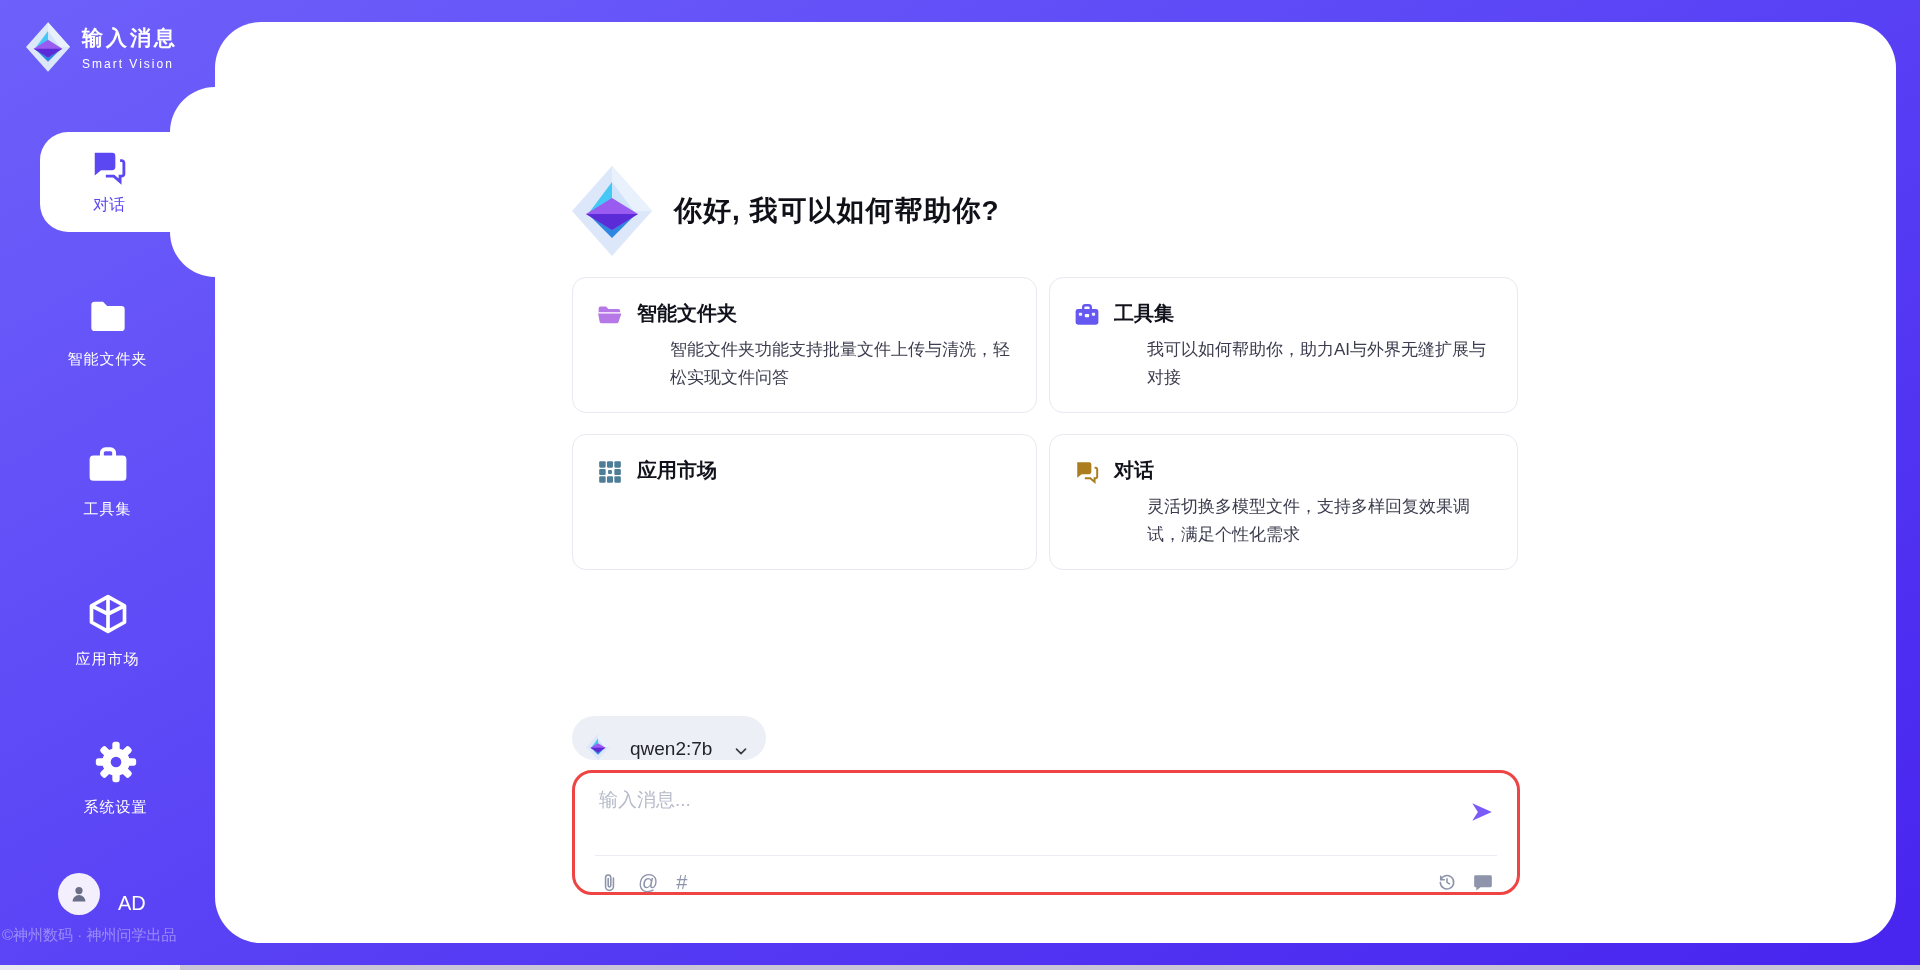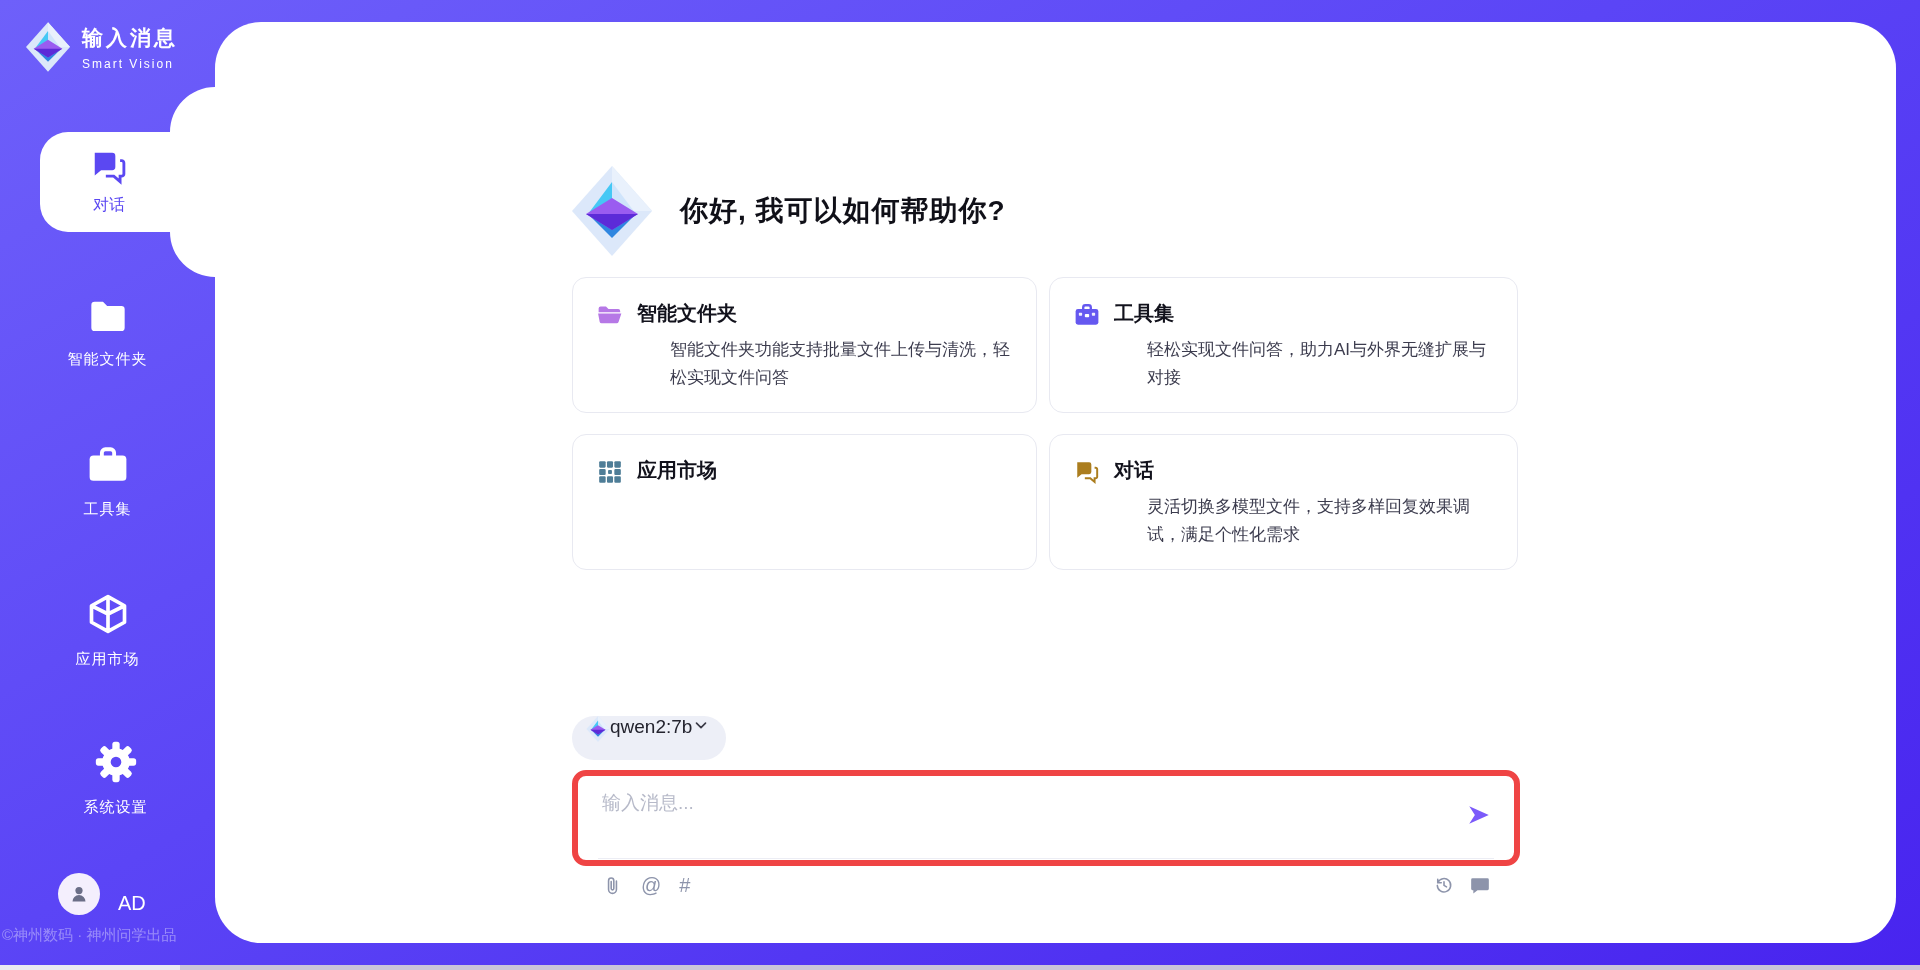--- a/index.html
+++ b/index.html
@@ -46,49 +46,49 @@
     display:flex; align-items:center; justify-content:center;
   }
   .user-name { color:#ffffff; font-size:20px; }
   .copyright {
     position:absolute; left:2px; top:926px; width:200px;
     color:rgba(255,255,255,0.38); font-size:15px; white-space:nowrap;
   }
 
   
   .content { position:absolute; left:357px; top:0; width:948px; }
-  .hero { position:absolute; top:144px; left:0; display:flex; align-items:center; gap:28px; }
+  .hero { position:absolute; top:144px; left:0; display:flex; align-items:center; gap:22px; }
   .hero-title { font-size:28px; font-weight:700; color:#101018; letter-spacing:1px; }
 
   
   .cards {
     position:absolute; top:255px; left:0;
     display:grid; grid-template-columns:465px 469px; grid-auto-rows:minmax(127px,auto);
     column-gap:12px; row-gap:21px;
   }
   .card {
     background:#ffffff; border:1px solid #e8e9f1; border-radius:14px;
     padding:22px 24px 20px 24px; display:flex; gap:14px; cursor:pointer;
   }
   .card-icon { flex:0 0 26px; margin-top:2px; }
   .card-title { font-size:20px; font-weight:700; color:#12121c; }
   .card-desc { margin-top:9px; font-size:17px; line-height:28px; color:#3c3c4e;margin-left:33px; }
 
   
   .model-pill {
     position:absolute; top:694px; left:0; height:44px; padding:0 16px 0 14px;
     background:#edeff7; border-radius:22px;
-    display:inline-flex; align-items:flex-start; gap:0; cursor:pointer;
+    display:inline-flex; align-items:flex-end; gap:20px; cursor:pointer;
   }
   .model-name { font-size:19px; color:#23232e; }
 
   
   .composer {
-    position:absolute; top:748px; left:0; width:948px; height:96px;
-    background:#ffffff; border:6px solid #ef4444; border-radius:14px;
+    position:absolute; top:748px; left:0; width:948px; height:125px;
+    background:#ffffff; border:3px solid #ef4444; border-radius:20px;
   }
   .composer textarea {
     position:absolute; left:24px; top:14px; width:850px; height:60px;
     border:none; outline:none; resize:none; background:transparent;
     font-family:"Liberation Sans","DejaVu Sans",sans-serif;
     font-size:19px; color:#333340;
   }
   .composer textarea::placeholder { color:#b7bac9; }
   .send-btn { position:absolute; right:22px; top:26px; cursor:pointer; }
   .composer-divider { position:absolute; left:20px; right:20px; top:82px; height:1px; background:#ecedf4; }
@@ -207,21 +207,21 @@
           <div class="card-title">智能文件夹</div>
           <div class="card-desc">智能文件夹功能支持批量文件上传与清洗，轻松实现文件问答</div>
         </div>
       </div>
       <div class="card">
         <svg class="card-icon" width="26" height="26" style="color:#6558f0">
             <use href="#i-briefcase"></use>
           </svg>
         <div>
           <div class="card-title">工具集</div>
-          <div class="card-desc">轻松实现文件问答，助力AI与外界无缝扩展与对接</div>
+          <div class="card-desc">我可以如何帮助你，助力AI与外界无缝扩展与对接</div>
         </div>
       </div>
       <div class="card">
         <svg class="card-icon" width="26" height="26" style="color:#4e7d97">
             <use href="#i-grid"></use>
           </svg>
         <div>
           <div class="card-title">应用市场</div>
         </div>
       </div>

